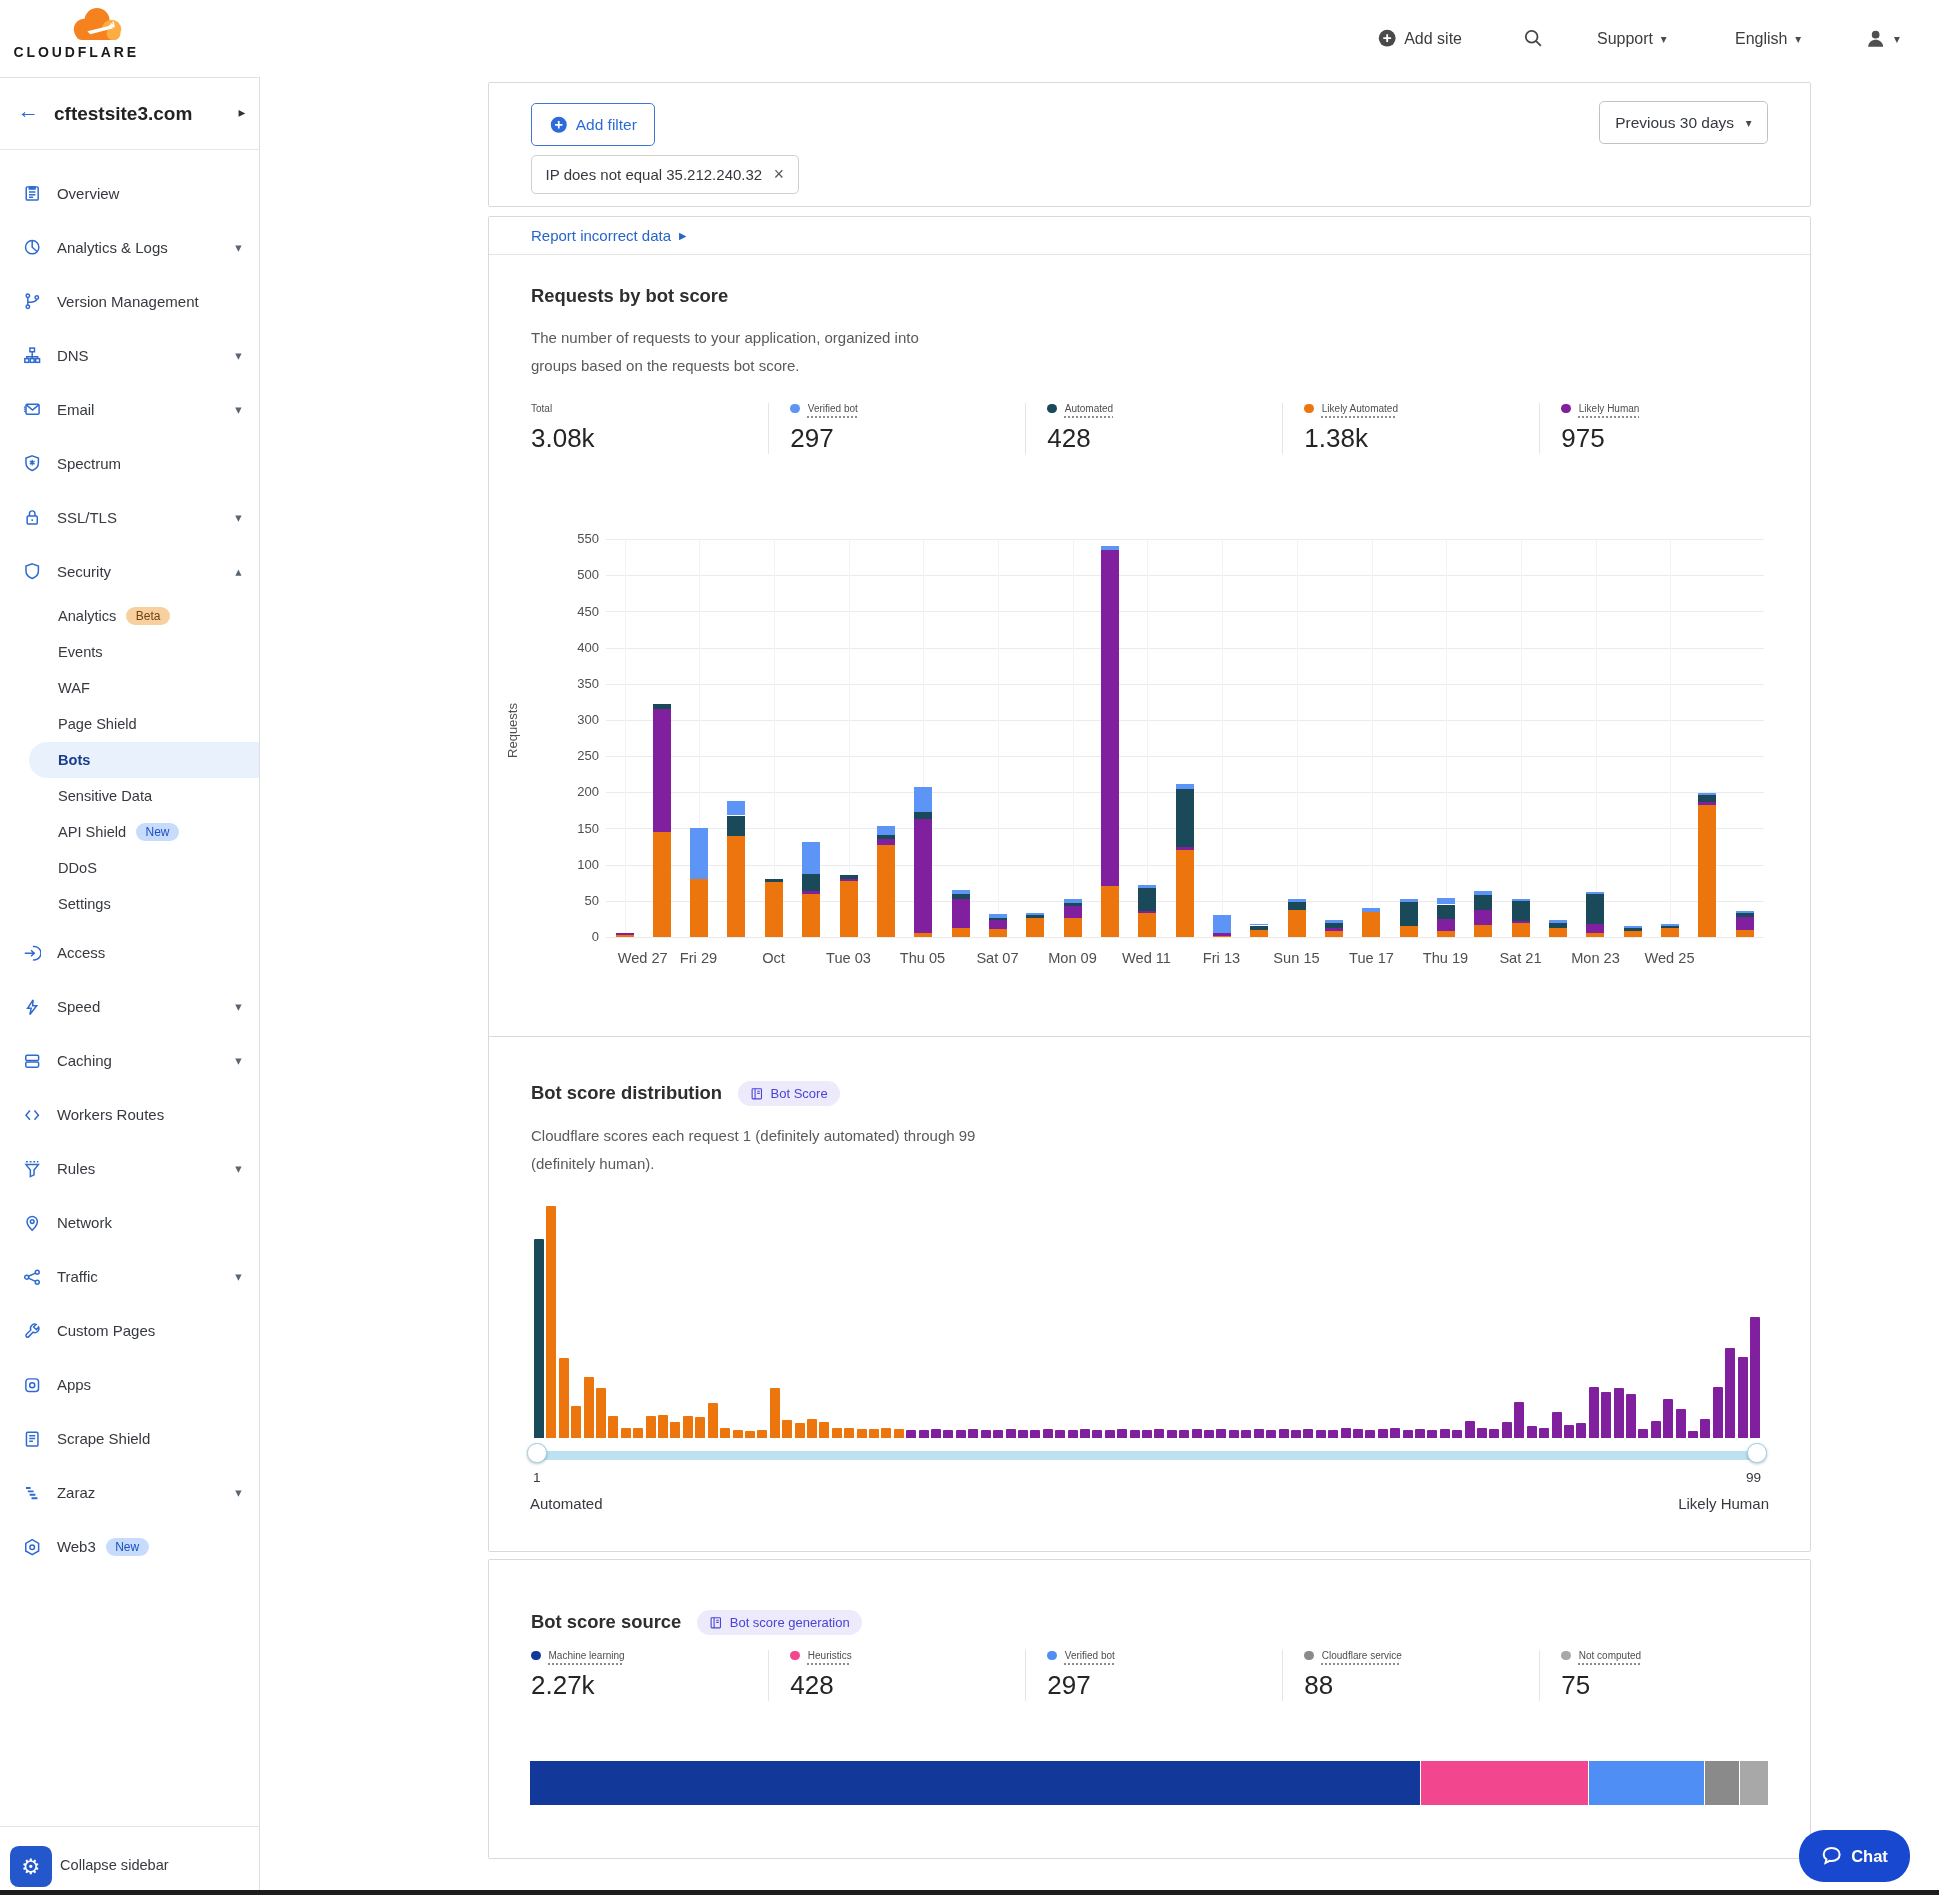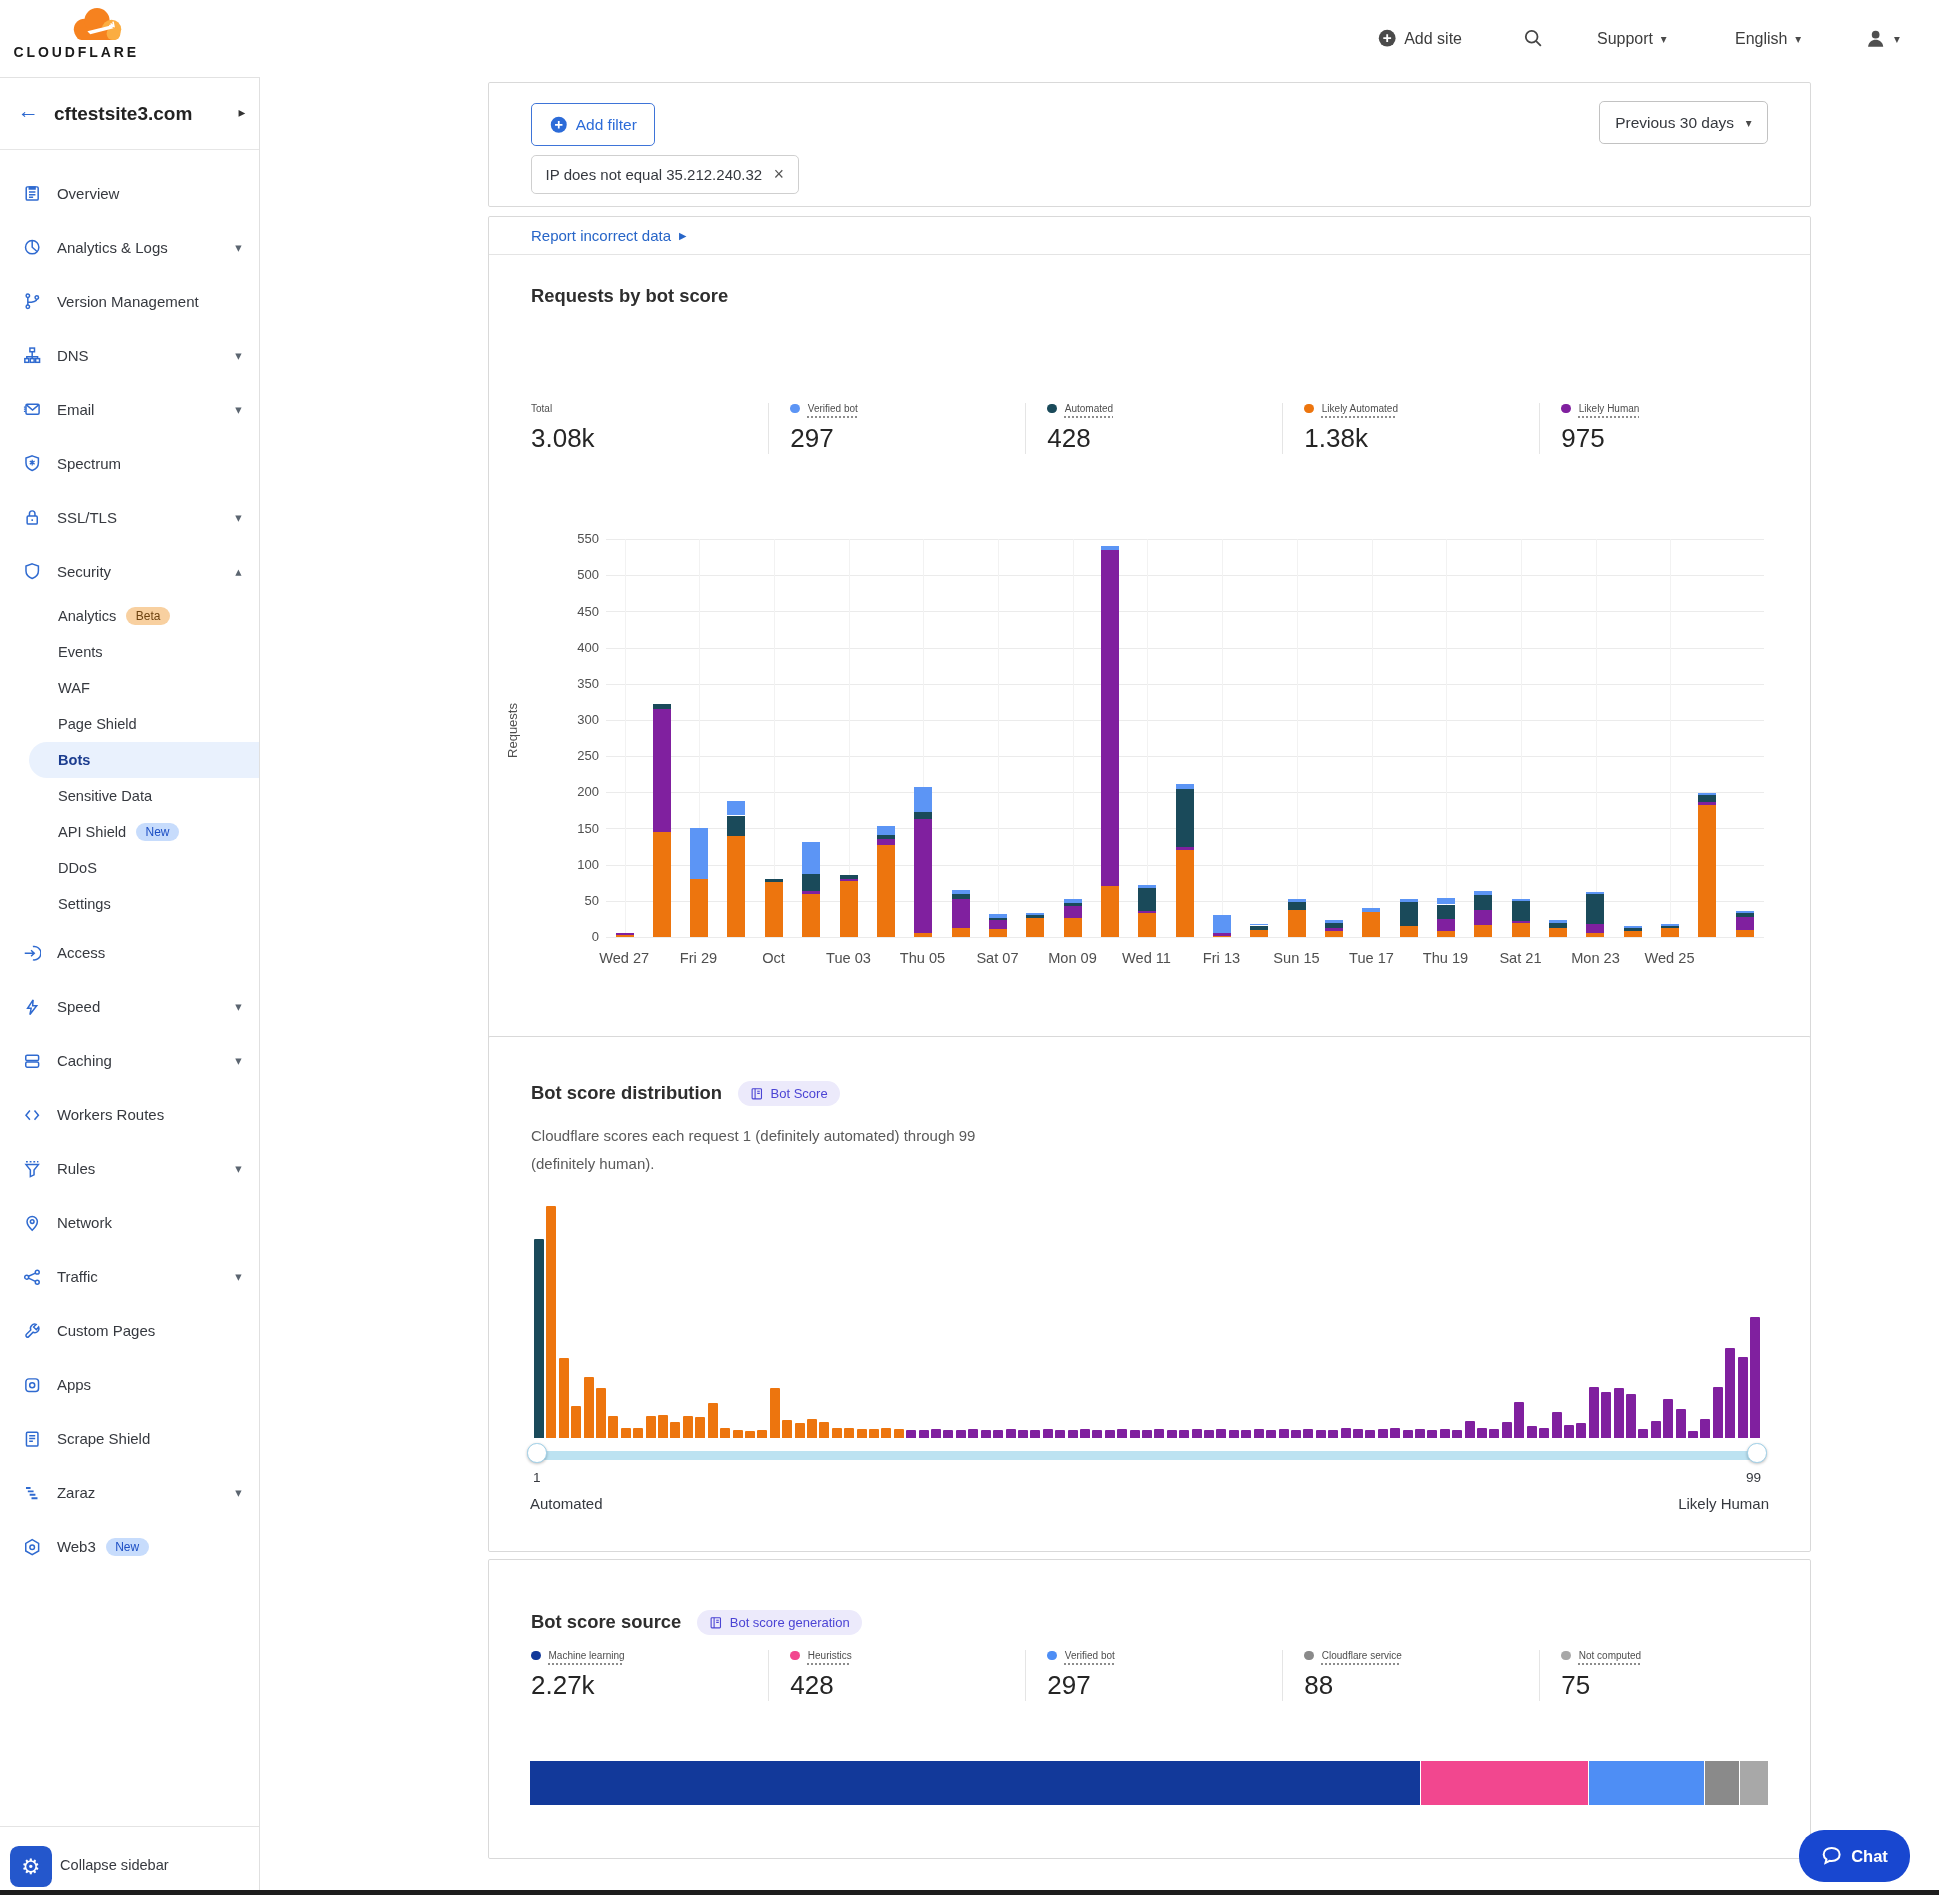--- a/index.html
+++ b/index.html
@@ -418,20 +418,21 @@
   <div id="cardB" class="card">
     <div id="report-row">
       <div id="report-link">
         <span>Report incorrect data</span>
         <span class="arr">▶</span>
       </div>
     </div>
     <div class="title-row" style="top:68px">
       <span class="sec-title">Requests by bot score</span>
     </div>
+    <div class="desc" style="top:107px;width:432px">The number of requests to your application, organized into groups based on the requests bot score.</div>
     <div id="req-stats" class="stats-row" style="top:186px">
         <div class="stat-col" style="flex: 0 0 237px;">
           <div class="stat-label">
             <span class="txt">Total</span>
           </div>
           <div class="stat-value">3.08k</div>
         </div>
         <div class="stat-col bord" style="flex: 0 0 257px;">
           <div class="stat-label">
             <span class="dot" style="background: rgb(92, 149, 245);"></span>
@@ -483,21 +484,21 @@
       <div class="ytick" style="top: 137px;">350</div>
       <div class="gl-h" style="top: 109px;"></div>
       <div class="ytick" style="top: 101px;">400</div>
       <div class="gl-h" style="top: 72px;"></div>
       <div class="ytick" style="top: 65px;">450</div>
       <div class="gl-h" style="top: 36px;"></div>
       <div class="ytick" style="top: 28px;">500</div>
       <div class="gl-h" style="top: 0px;"></div>
       <div class="ytick" style="top: -7.8px;">550</div>
       <div class="gl-v" style="left: 18.7px;"></div>
-      <div class="xtick" style="left: 18.7px;">Wed 27</div>
+      <div class="xtick" style="left: 18.7px; text-align: right;">Wed 27</div>
       <div class="gl-v" style="left: 93px;"></div>
       <div class="xtick" style="left: 93px;">Fri 29</div>
       <div class="gl-v" style="left: 168px;"></div>
       <div class="xtick" style="left: 168px;">Oct</div>
       <div class="gl-v" style="left: 243px;"></div>
       <div class="xtick" style="left: 243px;">Tue 03</div>
       <div class="gl-v" style="left: 317px;"></div>
       <div class="xtick" style="left: 317px;">Thu 05</div>
       <div class="gl-v" style="left: 392px;"></div>
       <div class="xtick" style="left: 392px;">Sat 07</div>

